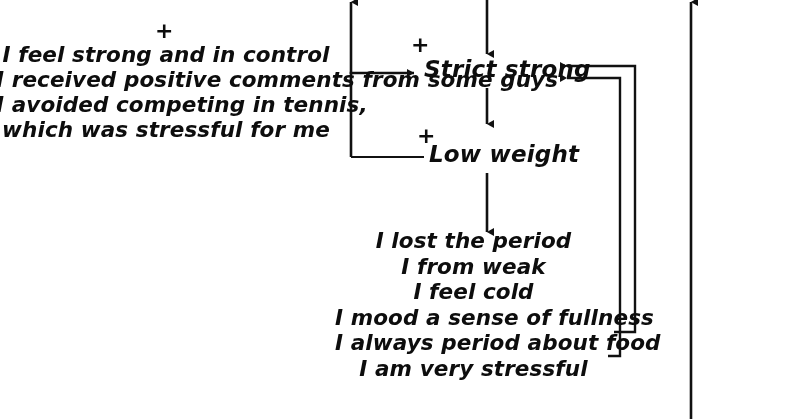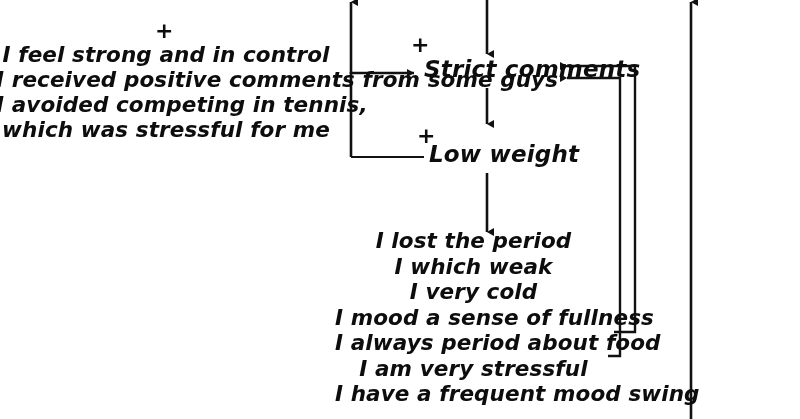--- a/index.html
+++ b/index.html
@@ -114,29 +114,28 @@
 
   <div class="left-block">
     <span class="txt stmt">I feel strong and in control</span>
     <span class="txt stmt">I received positive comments from some guys</span>
     <span class="txt stmt">I avoided competing in tennis,</span>
     <span class="txt stmt">which was stressful for me</span>
   </div>
 
   <div class="plus" style="left:411px; top:34px; font-size:22px;">+</div>
 
-  <div class="txt node-label" style="left:424px; top:58px;">Strict comments</div>
+  <div class="txt node-label" style="left:424px; top:58px;">Strict strong</div>
 
   <div class="plus" style="left:417px; top:125px; font-size:22px;">+</div>
 
   <div class="txt node-label" style="left:429px; top:143px;">Low weight</div>
 
   <div class="sym-block">
     <span class="txt stmt">I lost the period</span>
-    <span class="txt stmt">I which weak</span>
-    <span class="txt stmt">I very cold</span>
+    <span class="txt stmt">I from weak</span>
+    <span class="txt stmt">I feel cold</span>
     <span class="txt stmt">I mood a sense of fullness</span>
     <span class="txt stmt">I always period about food</span>
     <span class="txt stmt">I am very stressful</span>
-    <span class="txt stmt">I have a frequent mood swing</span>
   </div>
 
 </div>
 
 </body></html>

